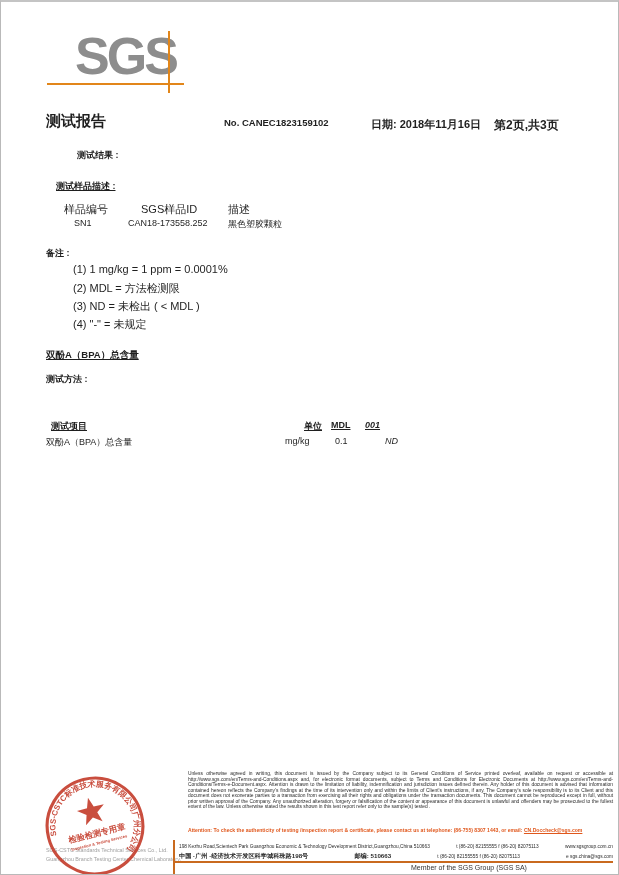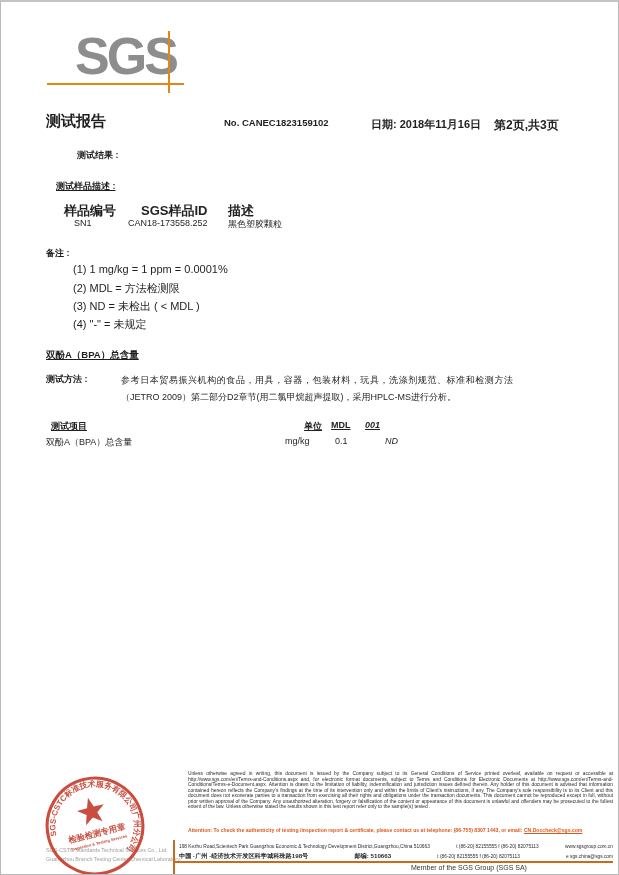--- a/index.html
+++ b/index.html
@@ -20,21 +20,21 @@
   .logo-vline { position:absolute; left:167px; top:29px; width:2px; height:62px; background:#e2861a; }
   
   .title   { position:absolute; left:45px;  top:110px; font-size:15px;  font-weight:700; }
   .rep-no  { position:absolute; left:197px; top:115px; font-size:9.5px; font-weight:700;padding-left:26px; }
   .rep-dt  { position:absolute; left:370px; top:115px; font-size:11px; font-weight:700; }
   .rep-pg  { position:absolute; left:493px; top:115px; font-size:12px; font-weight:700; }
   .lbl     { font-size:9px; font-weight:700; }
   .results-lbl { position:absolute; left:45px; top:147px;margin-left:31px; }
   .sample-hd   { position:absolute; left:55px; top:178px; text-decoration:underline; }
   
-  .st-h { position:absolute; top:200px; font-size:13px; font-weight:700; }
+  .st-h { position:absolute; top:200px; font-size:11px; font-weight:400; }
   .st-c { position:absolute; top:216px; font-size:9px; }
   
   .remarks-lbl { position:absolute; left:45px; top:245px; }
   .note { position:absolute; left:72px; font-size:11px; }
   
   .bpa-hd { position:absolute; left:45px; top:347px; font-size:9.5px; font-weight:700; text-decoration:underline; }
   .method-lbl { position:absolute; left:45px; top:371px; }
   .method-txt { position:absolute; left:120px; top:370px; width:392px; font-size:9px; line-height:16.5px; text-align:justify; }
   
   .rt-h { position:absolute; top:418px; font-size:9px; font-weight:700; text-decoration:underline; }
@@ -90,21 +90,20 @@
   </div>
 
   <div class="lbl remarks-lbl">备注 :</div>
   <div class="note" style="top:261px;">(1) 1 mg/kg = 1 ppm = 0.0001%</div>
   <div class="note" style="top:279px;">(2) MDL = 方法检测限</div>
   <div class="note" style="top:297px;">(3) ND = 未检出 ( &lt; MDL )</div>
   <div class="note" style="top:315px;">(4) "-" = 未规定</div>
 
   <div class="bpa-hd">双酚A（BPA）总含量</div>
   <div class="lbl method-lbl">测试方法 :</div>
-  <div class="method-txt">参考日本贸易振兴机构的食品，用具，容器，包装材料，玩具，洗涤剂规范、标准和检测方法（JETRO 2009）第二部分D2章节(用二氯甲烷超声提取)，采用HPLC-MS进行分析。</div>
 
   <div>
     <span class="rt-h" style="left:50px;">测试项目</span>
     <span class="rt-h" style="left:303px;">单位</span>
     <span class="rt-h" style="left:330px;">MDL</span>
     <span class="rt-h it001" style="left:364px;">001</span>
     <span class="rt-c" style="left:45px;">双酚A（BPA）总含量</span>
     <span class="rt-c" style="left:284px;">mg/kg</span>
     <span class="rt-c" style="left:334px;">0.1</span>
     <span class="rt-c" style="left:384px;font-style:italic;">ND</span>

